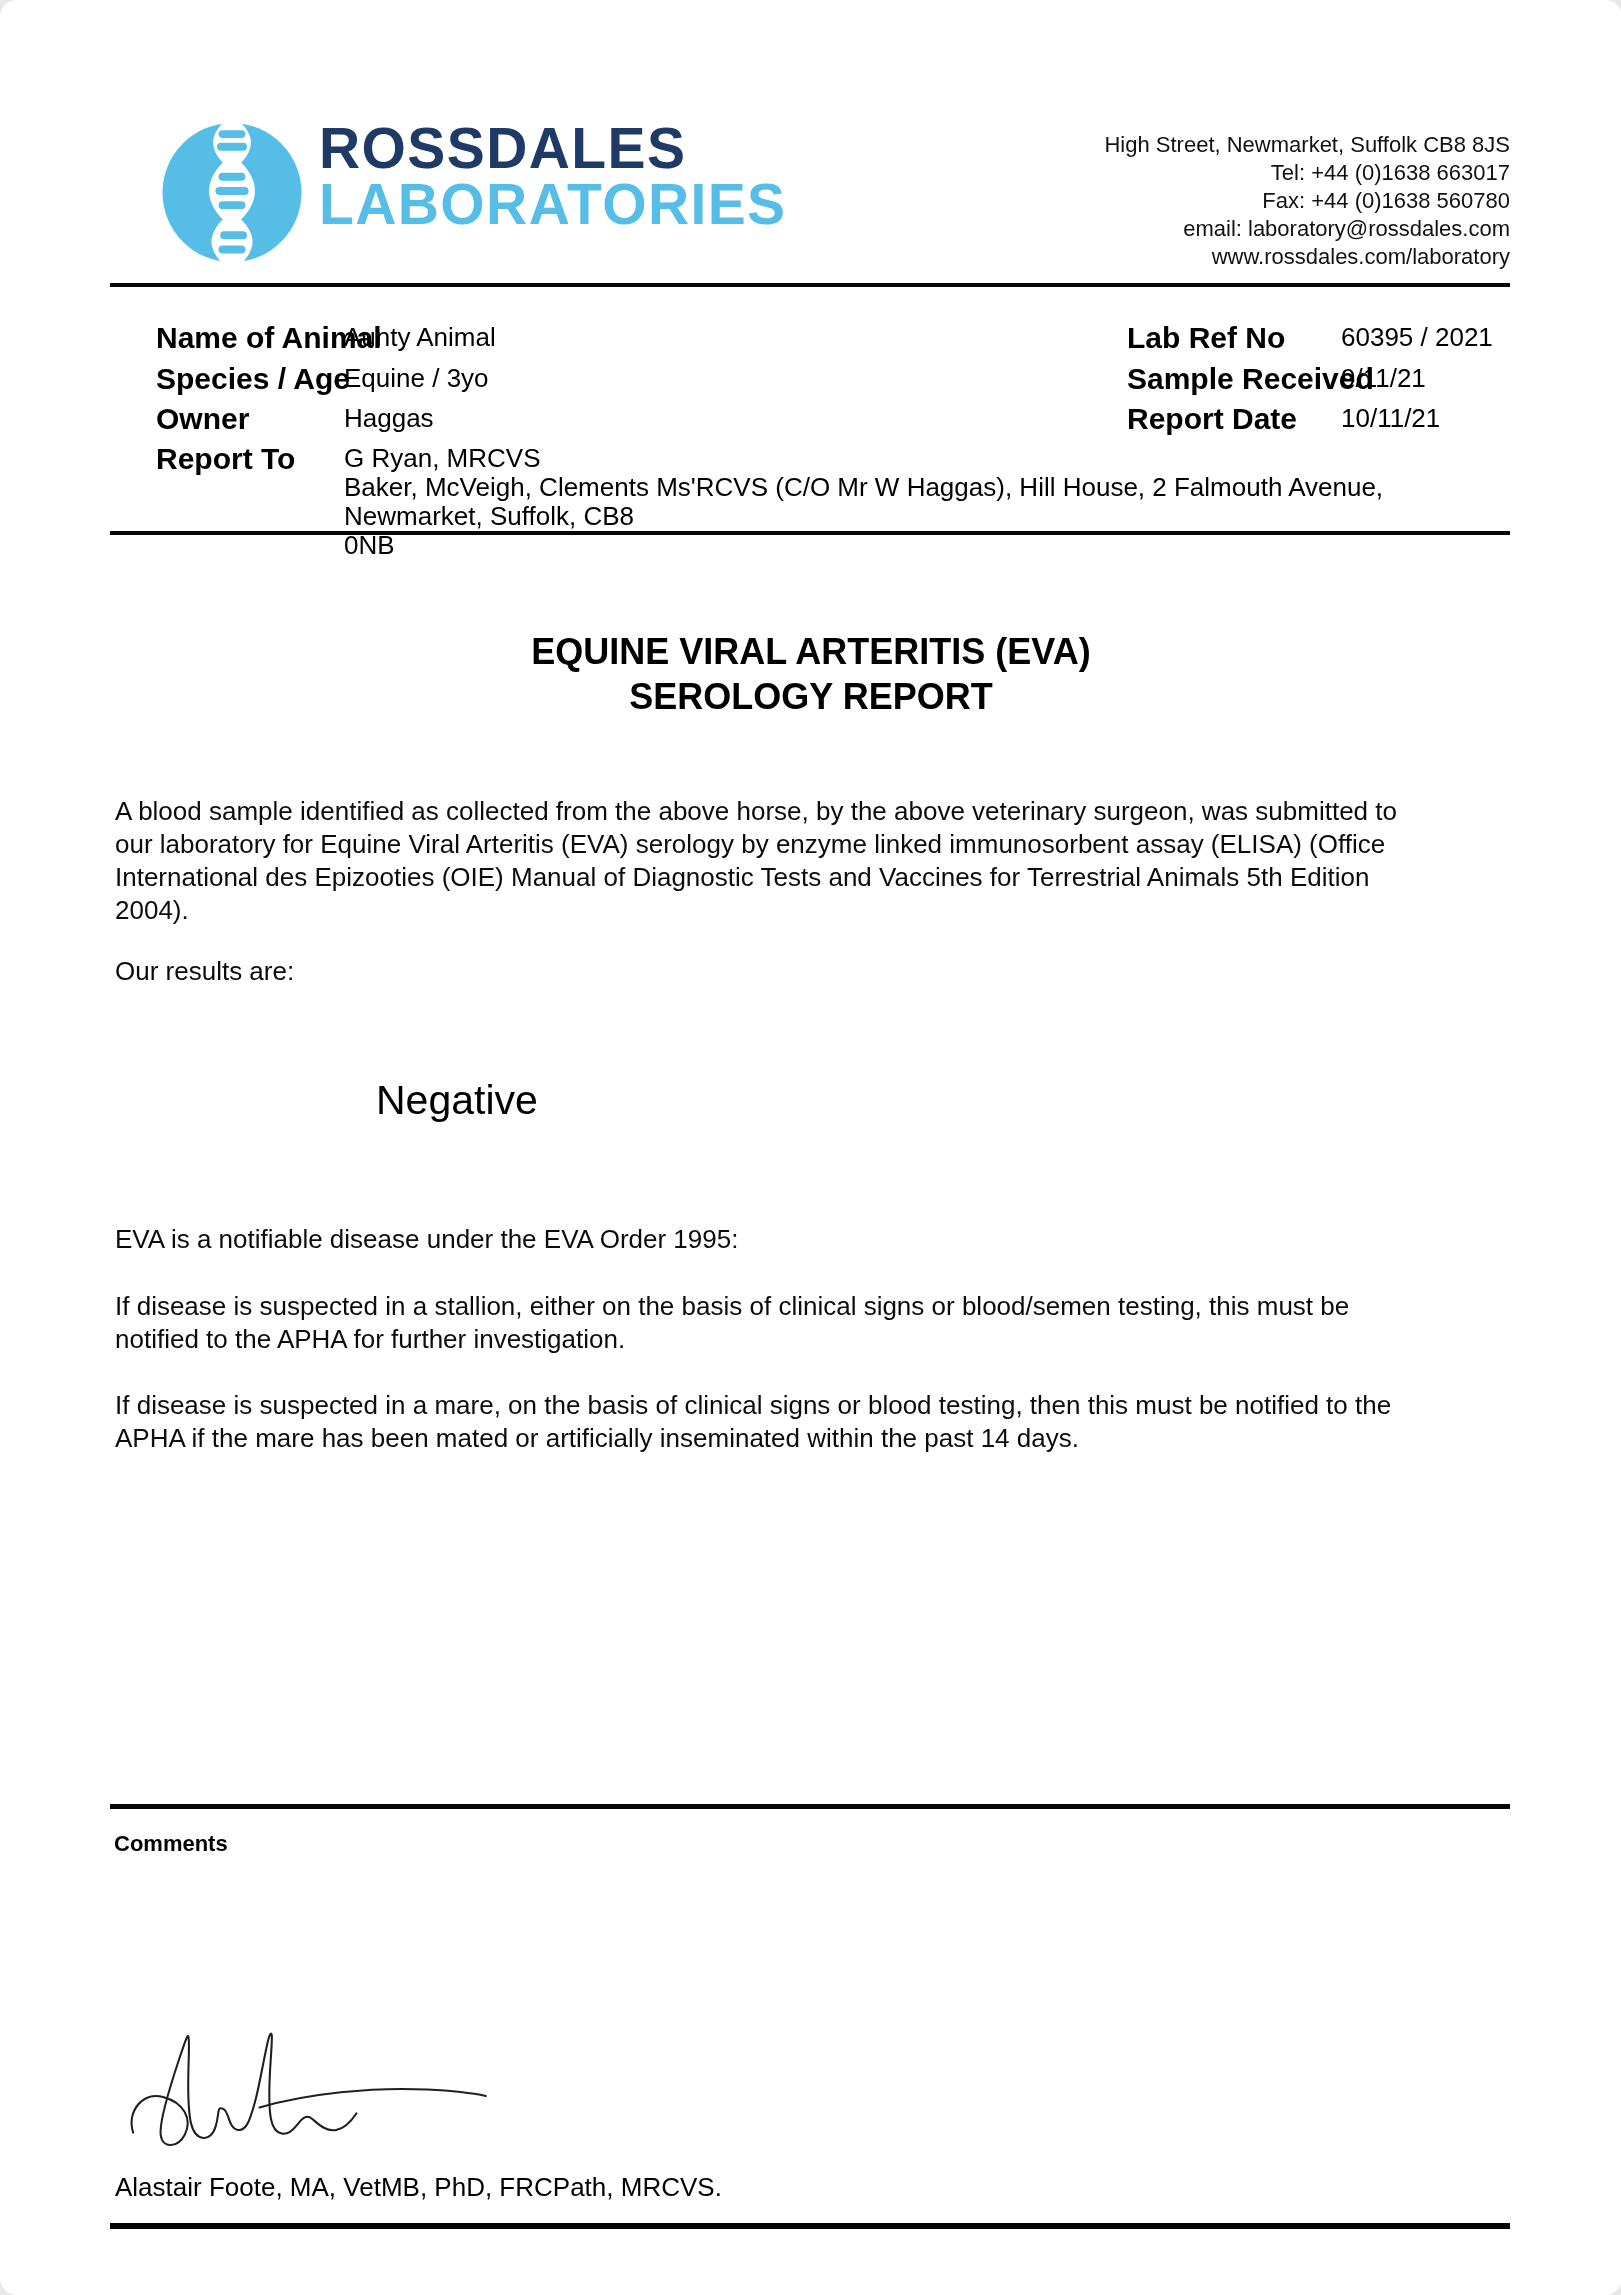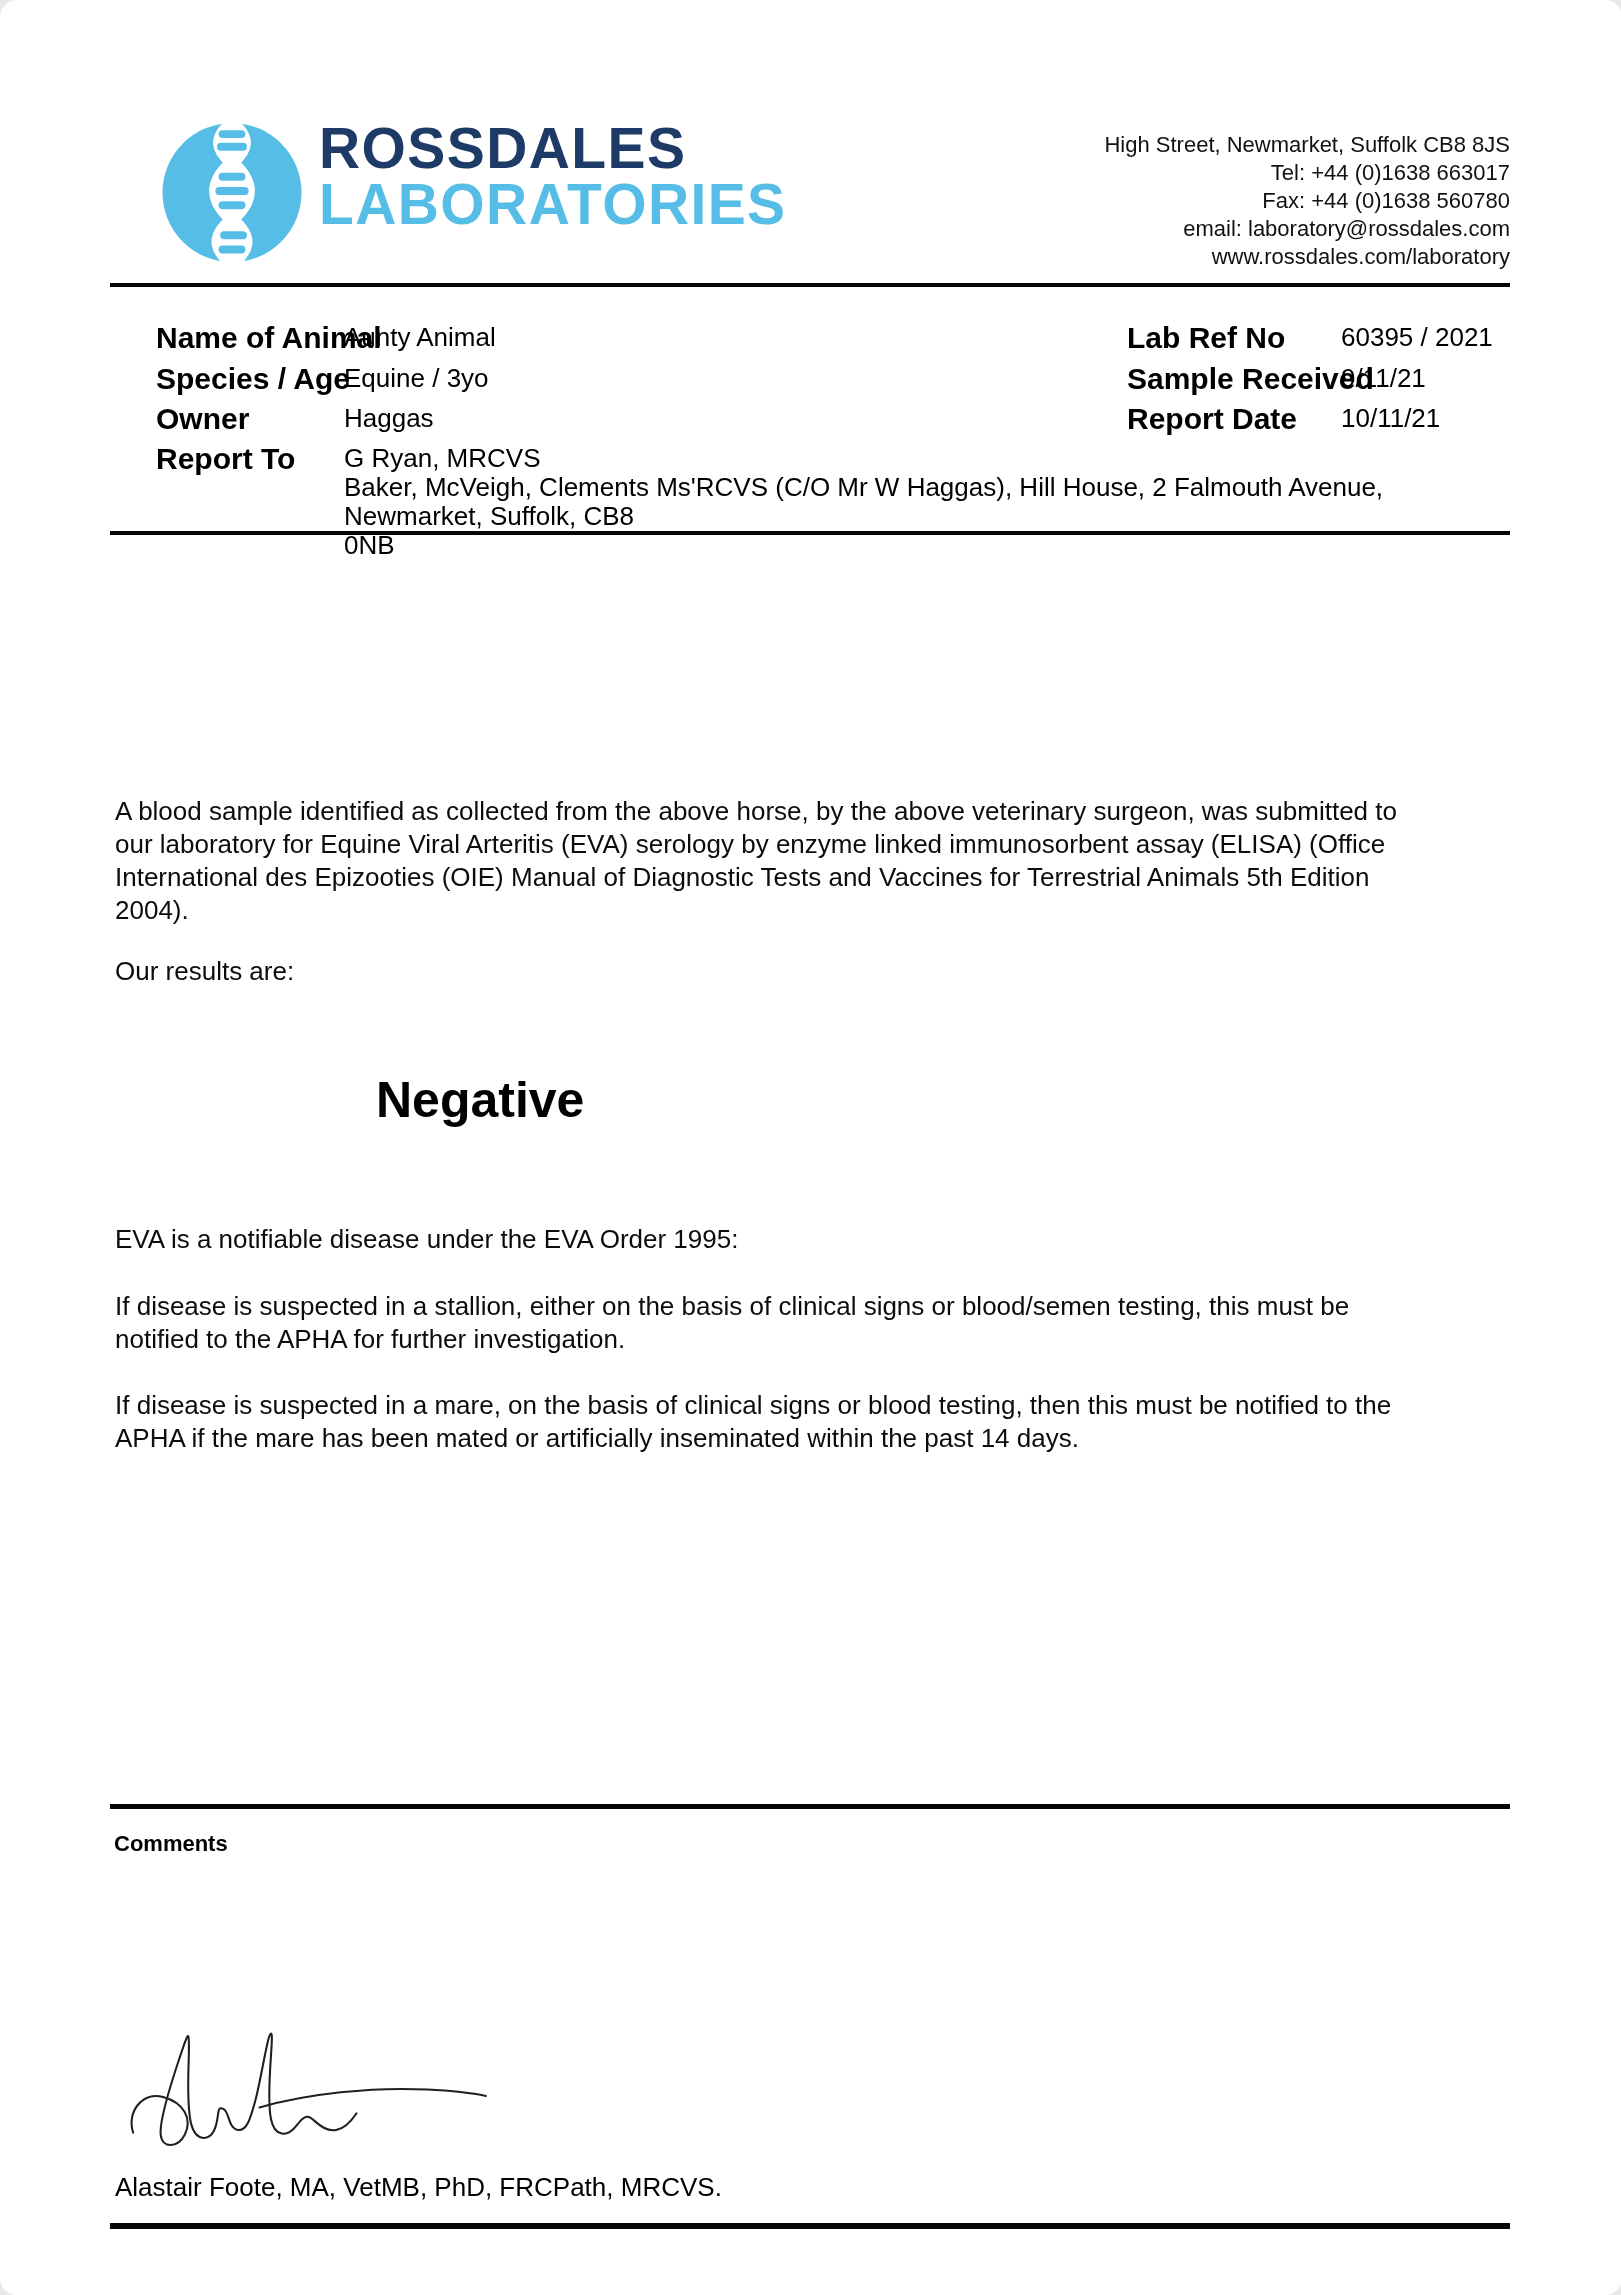--- a/index.html
+++ b/index.html
@@ -28,21 +28,21 @@
   }
   .dlabel{font-size:30px;line-height:29px;font-weight:700;white-space:nowrap;}
   .dvalue{font-size:26px;line-height:29px;white-space:nowrap;}
   .dvalue-multi{font-size:26px;line-height:29px;white-space:pre-line;}
   .title{
     left:0;right:0;text-align:center;
     font-size:36px;font-weight:700;line-height:45px;
     white-space:pre-line;
   }
   .body-text{font-size:26px;line-height:33px;color:#0c0c0c;white-space:pre-line;}
-  .result{font-size:50px;line-height:48px;font-weight:700;white-space:nowrap;text-align:center;}
+  .result{font-size:41px;line-height:48px;font-weight:400;white-space:nowrap;text-align:center;}
   .comments-h{font-size:22px;line-height:32px;font-weight:700;}
   .sig-name{font-size:26px;line-height:31px;white-space:nowrap;}
 </style>
 </head>
 <body>
 
 <div class="page">
 
   <div class="abs" style="left:153px;top:112px;width:158px;height:158px;">
     <svg width="158" height="158" viewBox="0 0 100 100">
@@ -95,20 +95,22 @@
     <div class="abs dvalue" style="left:1341px;top:404px;">10/11/21</div>
 
     <div class="abs dlabel" style="left:156px;top:444px;">Report To</div>
     <div class="abs dvalue-multi" style="left:344px;top:444px;width:1175px;">G Ryan, MRCVS
 Baker, McVeigh, Clements Ms'RCVS (C/O Mr W Haggas), Hill House, 2 Falmouth Avenue, Newmarket, Suffolk, CB8
 0NB</div>
   </div>
 
   <div class="rule" style="top:531px;height:4.1px;"></div>
 
+  <div class="abs title" style="top:629px;">EQUINE VIRAL ARTERITIS (EVA)
+SEROLOGY REPORT</div>
 
   <div class="abs body-text" style="left:115px;top:795px;width:1405px;">A blood sample identified as collected from the above horse, by the above veterinary surgeon, was submitted to
 our laboratory for Equine Viral Arteritis (EVA) serology by enzyme linked immunosorbent assay (ELISA) (Office
 International des Epizooties (OIE) Manual of Diagnostic Tests and Vaccines for Terrestrial Animals 5th Edition
 2004).</div>
 
   <div class="abs body-text" style="left:115px;top:955px;">Our results are:</div>
 
   <div class="abs result" style="left:376px;top:1076px;">Negative</div>
 

